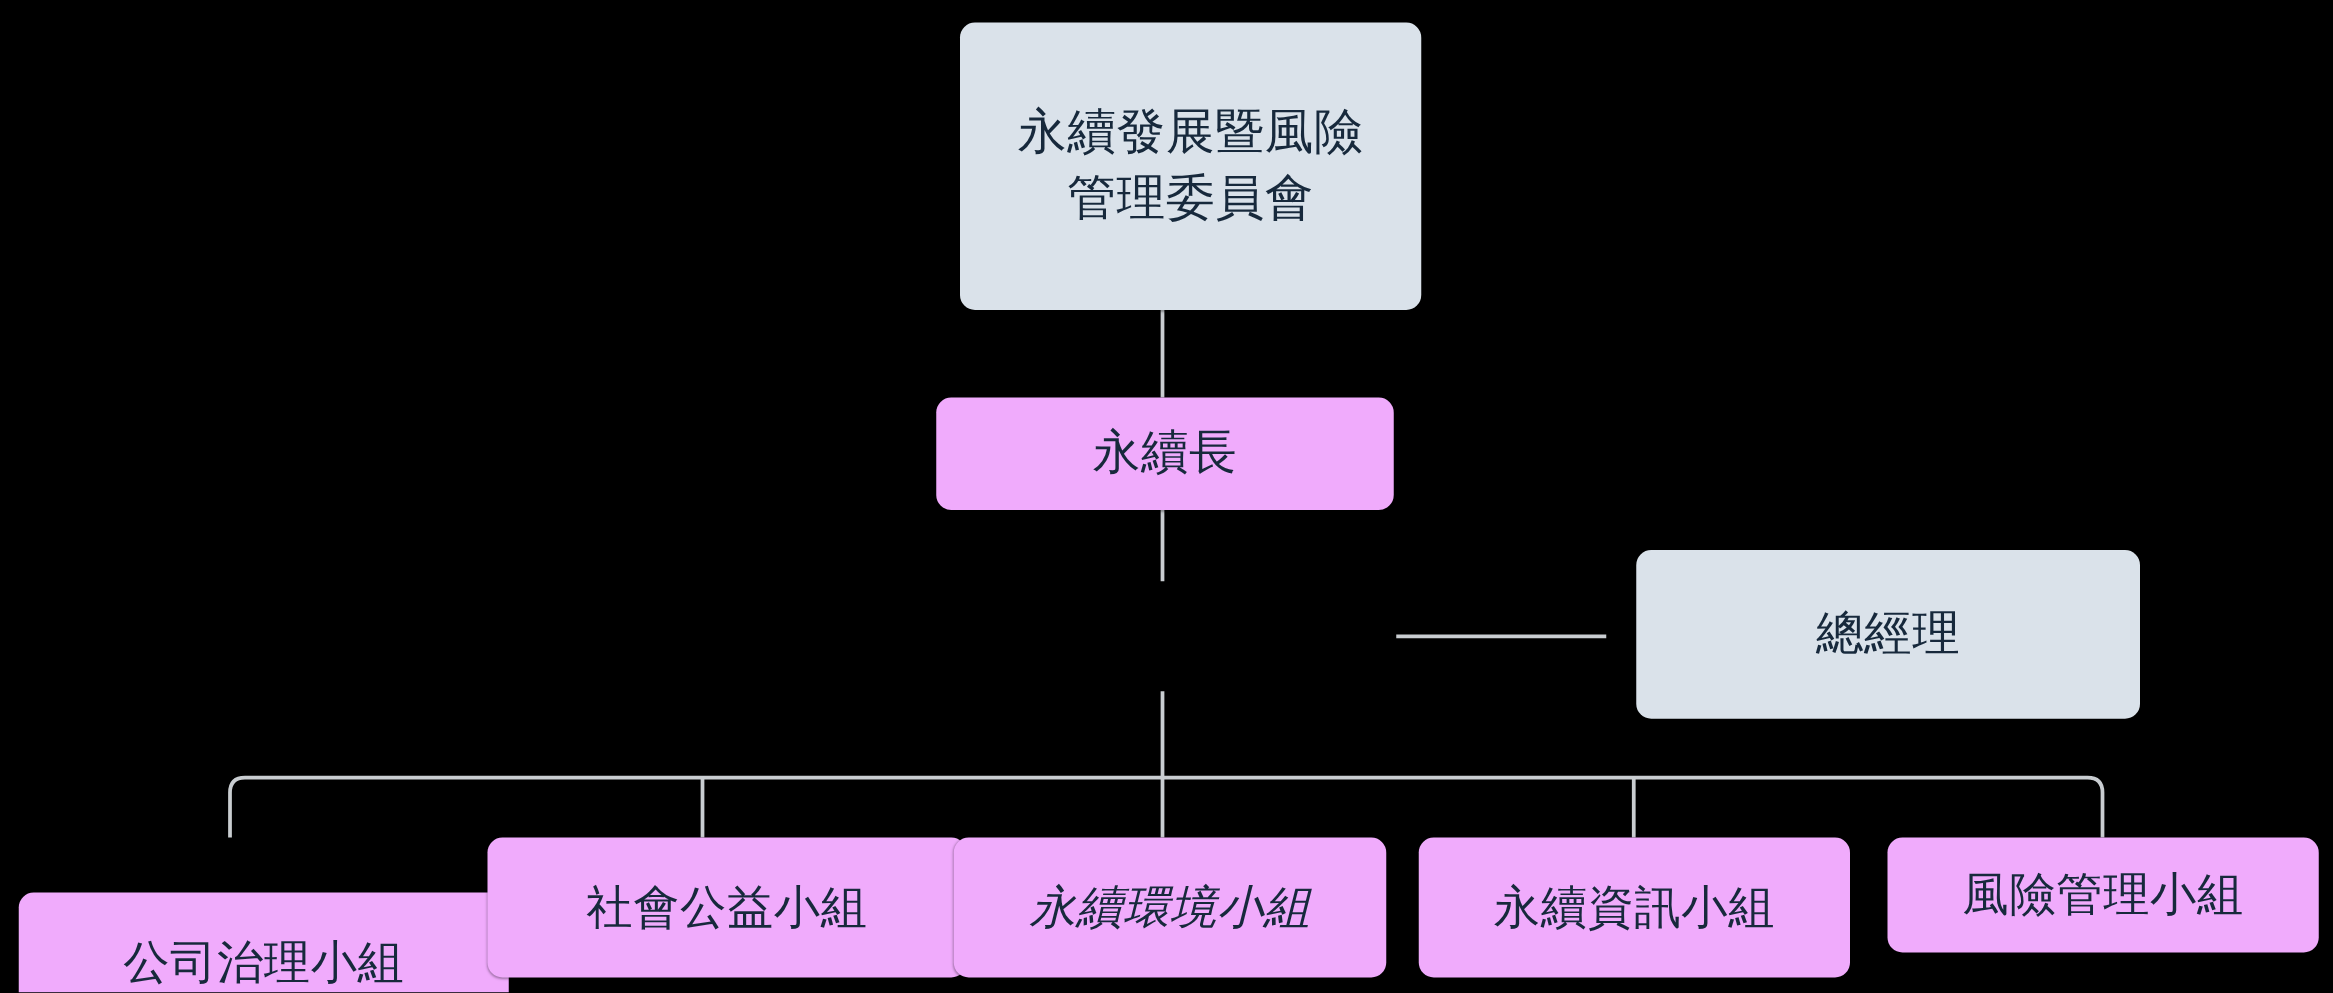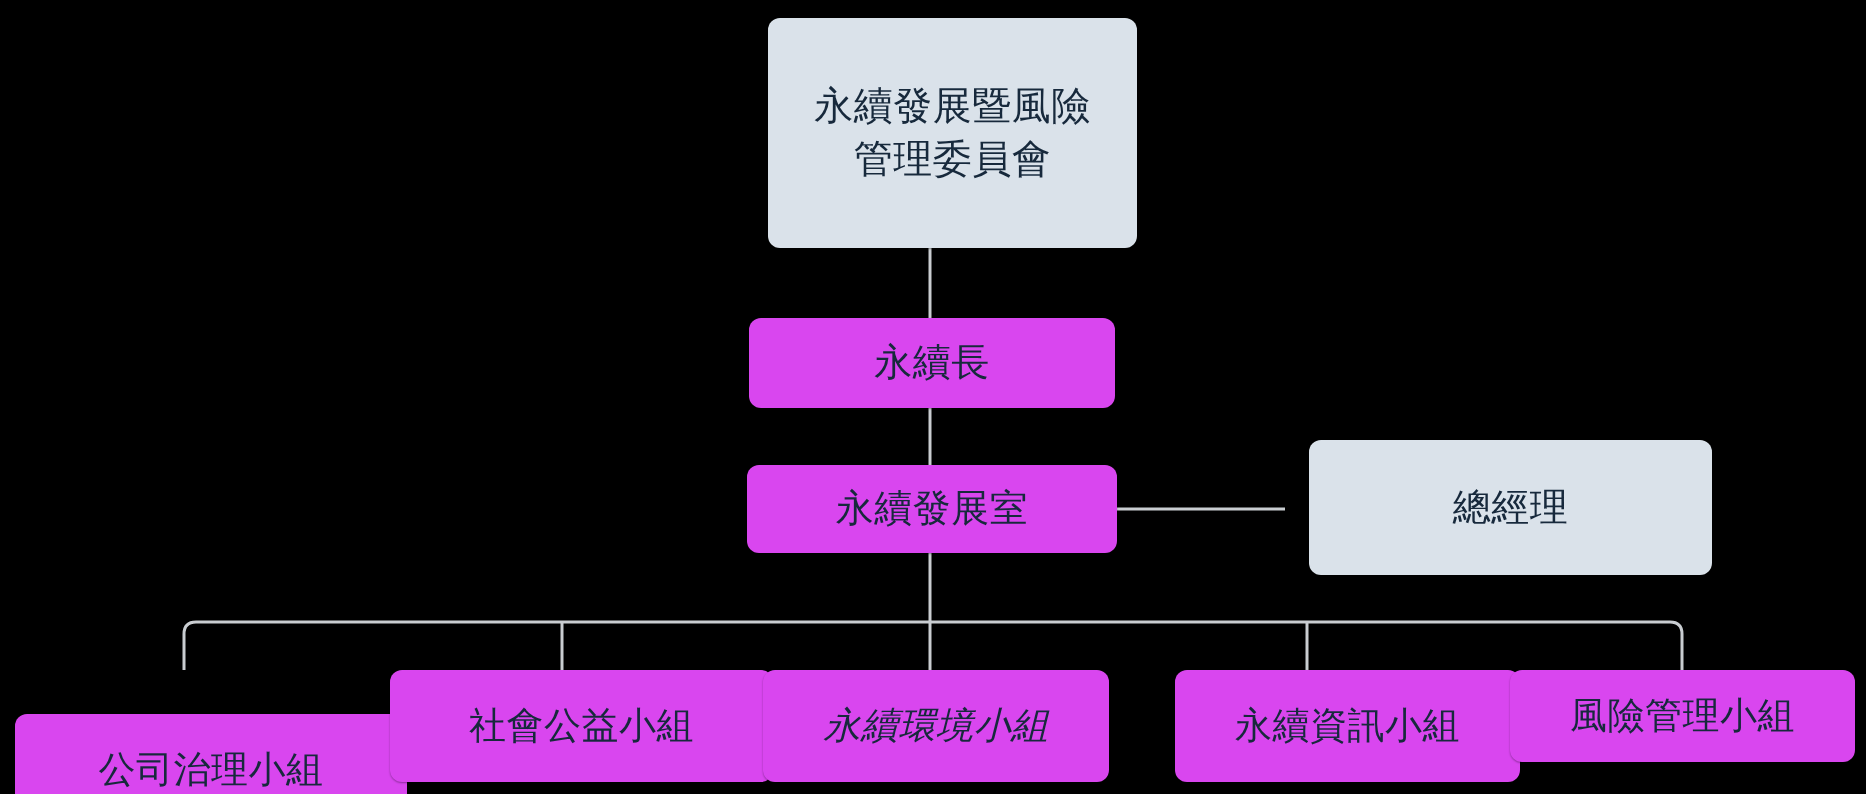--- a/index.html
+++ b/index.html
@@ -38,21 +38,21 @@
     line-height: 1.35;
     letter-spacing: 0.5px;
     white-space: pre-line;
     box-shadow: 0 1px 2px rgba(0,0,0,0.35);
   }
   .node.fill-tint {
     background: #dae2ea;
     margin-left: 24px;
   }
   .node.fill-white {
-    background: #d946ef;
+    background: #f0abfc;
   }
   .node.sz-lg  { font-size: 39px; }
   .node.sz-md  { font-size: 38px; }
   .node.sz-sm  { font-size: 37px; }
 </style>
 </head>
 <body>
 
 <div id="stage">
 
@@ -72,27 +72,26 @@
       <line x1="562" y1="622" x2="562" y2="670"></line>
       <line x1="1307" y1="622" x2="1307" y2="670"></line>
     </g>
   </svg>
 
   <div class="node fill-tint sz-lg" style="left:744px; top:18px; width:369px; height:230px;">永續發展暨風險
 管理委員會</div>
 
   <div class="node fill-white sz-md" style="left:749px; top:318px; width:366px; height:90px;">永續長</div>
 
-  <div class="node fill-white sz-md" style="left:747px; top:465px; width:370px; height:88px;">永續發展室</div>
 
   <div class="node fill-tint sz-md" style="left:1285px; top:440px; width:403px; height:135px;">總經理</div>
 
   <div class="node fill-white sz-sm" style="left:15px; top:670px; width:392px; height:112px;margin-top:44px;">公司治理小組</div>
 
   <div class="node fill-white sz-sm" style="left:390px; top:670px; width:383px; height:112px;">社會公益小組</div>
 
   <div class="node fill-white sz-sm" style="left:763px; top:670px; width:346px; height:112px;font-style:italic;">永續環境小組</div>
 
-  <div class="node fill-white sz-sm" style="left:1135px; top:670px; width:345px; height:112px;margin-left:40px;">永續資訊小組</div>
+  <div class="node fill-white sz-sm" style="left:1135px; top:670px; width:345px; height:112px;">永續資訊小組</div>
 
   <div class="node fill-white sz-sm" style="left:1510px; top:670px; width:345px; height:92px;">風險管理小組</div>
 
 </div>
 
 </body></html>

